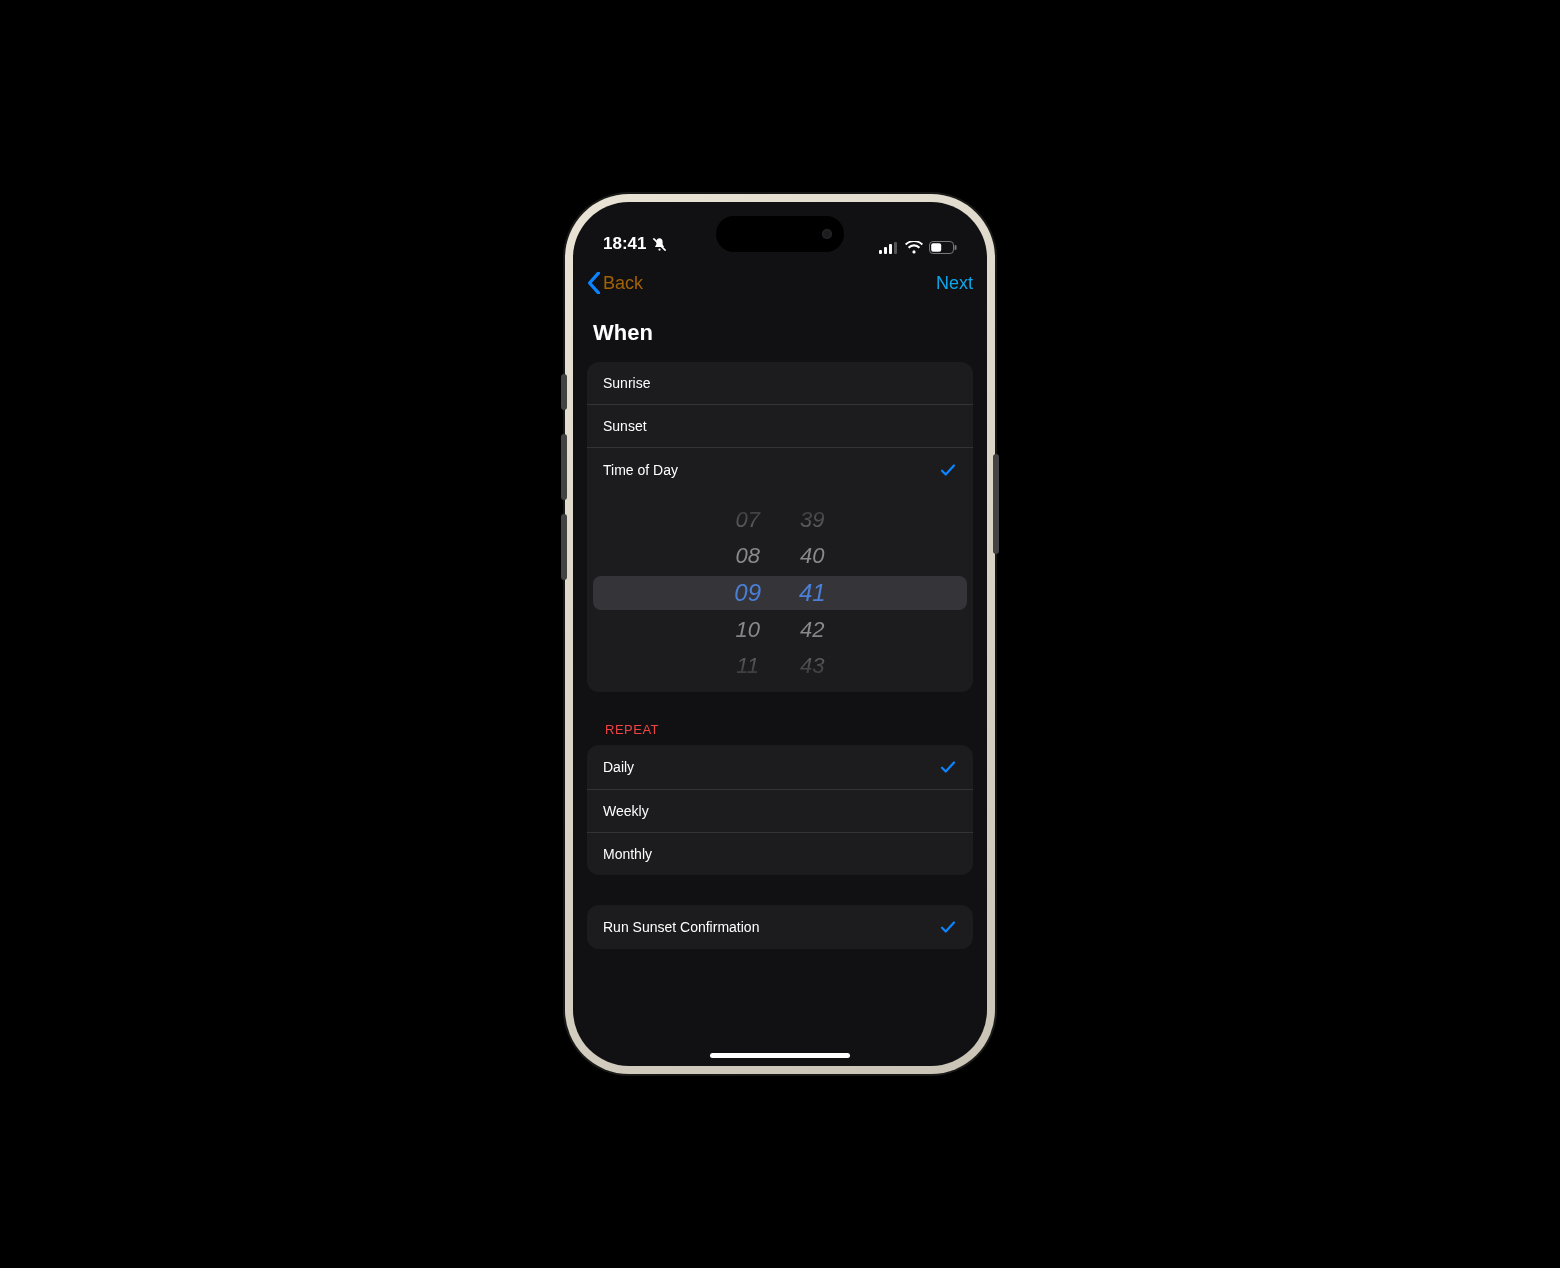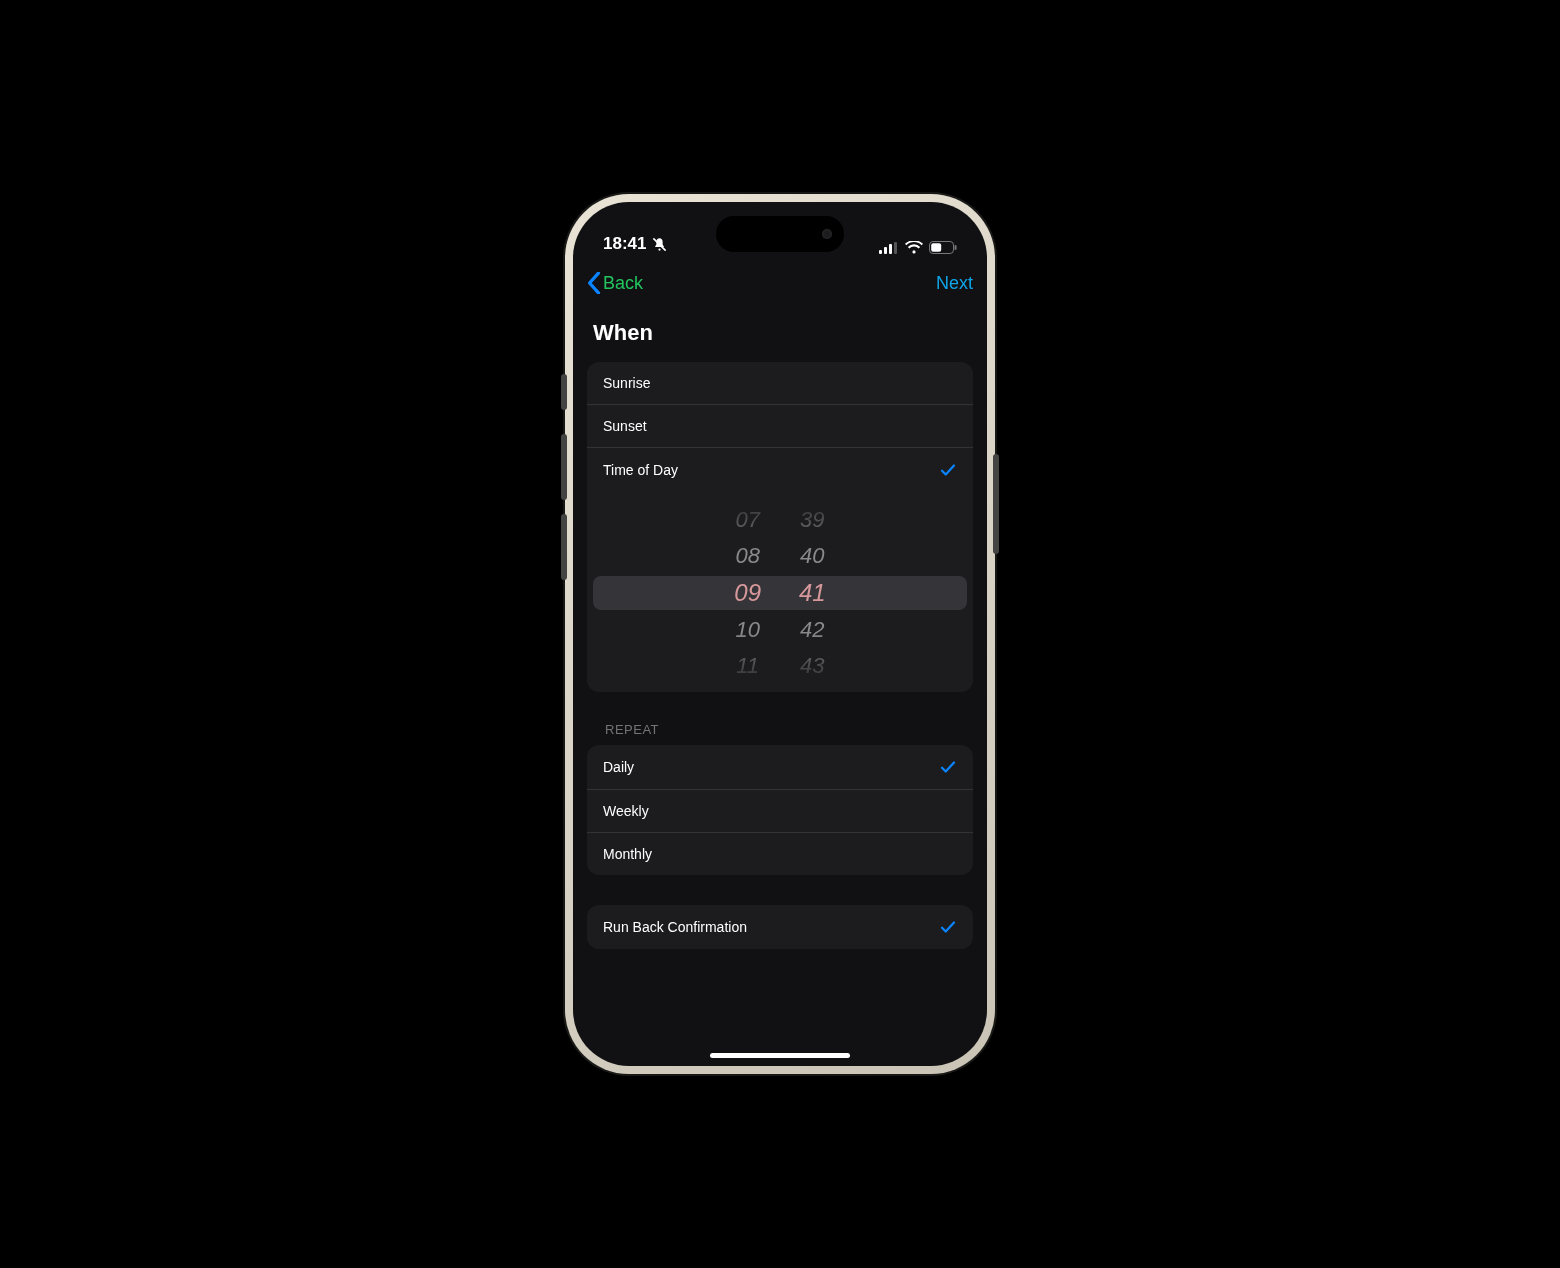--- a/index.html
+++ b/index.html
@@ -69,21 +69,21 @@
   .status-left { display: flex; align-items: center; gap: 6px; }
   .status-right { display: flex; align-items: center; gap: 6px; }
   .status-right svg { display: block; }
   .nav-bar {
     height: 50px;
     display: flex;
     justify-content: space-between;
     align-items: center;
     padding: 0 14px;
   }
-  .back-btn { display: flex; align-items: center; gap: 2px; color: #22c55e; font-size: 18px; cursor: pointer; }
+  .back-btn { display: flex; align-items: center; gap: 2px; color: #a16207; font-size: 18px; cursor: pointer; }
   .next-btn { color: #0ea5e9; font-size: 18px; cursor: pointer; }
   .content {
     flex: 1;
     overflow: hidden;
     padding: 0 14px;
   }
   .page-title {
     font-size: 22px;
     font-weight: 700;
     margin: 12px 6px 16px 6px;
@@ -104,21 +104,21 @@
     border-bottom: 0.5px solid #333336;
   }
   .row:last-child { border-bottom: none; }
   .check {
     color: #0a84ff;
     width: 18px;
     height: 18px;
   }
   .section-header {
     font-size: 13px;
-    color: #737373;
+    color: #ef4444;
     letter-spacing: 0.5px;
     margin: 0 18px 8px 18px;
   }
   .picker {
     height: 200px;
     position: relative;
     display: flex;
     justify-content: center;
     gap: 38px;
     -webkit-mask-image: linear-gradient(to bottom, transparent 0%, #000 30%, #000 70%, transparent 100%);
@@ -138,21 +138,21 @@
     flex-direction: column;
     align-items: center;
     justify-content: center;
     font-variant-numeric: tabular-nums;
     gap: 10px;
     font-size: 22px;
     color: #8a8a8e;
     cursor: grab;
     font-style: italic;
   }
-  .wheel .sel { color: #fca5a5; font-size: 24px; }
+  .wheel .sel { color: #3b82f6; font-size: 24px; }
   .home-indicator {
     position: absolute;
     bottom: 8px; left: 50%; transform: translateX(-50%);
     width: 140px; height: 5px; background: #fff; border-radius: 3px;
   }
 </style>
 </head>
 <body>
 
 <div class="phone-frame">
@@ -254,21 +254,21 @@
         <div class="row">
           <span>Weekly</span>
         </div>
         <div class="row">
           <span>Monthly</span>
         </div>
       </div>
 
       <div class="group" style="margin-bottom:0;">
         <div class="row" style="border-bottom:none;">
-          <span>Run Back Confirmation</span>
+          <span>Run Sunset Confirmation</span>
           <svg class="check" viewBox="0 0 24 24" fill="none" stroke="#0a84ff" stroke-width="3" stroke-linecap="round" stroke-linejoin="round">
               <polyline points="4,13 9,18 20,6"></polyline>
             </svg>
         </div>
       </div>
     </div>
 
     <div class="home-indicator"></div>
   </div>
 </div>

